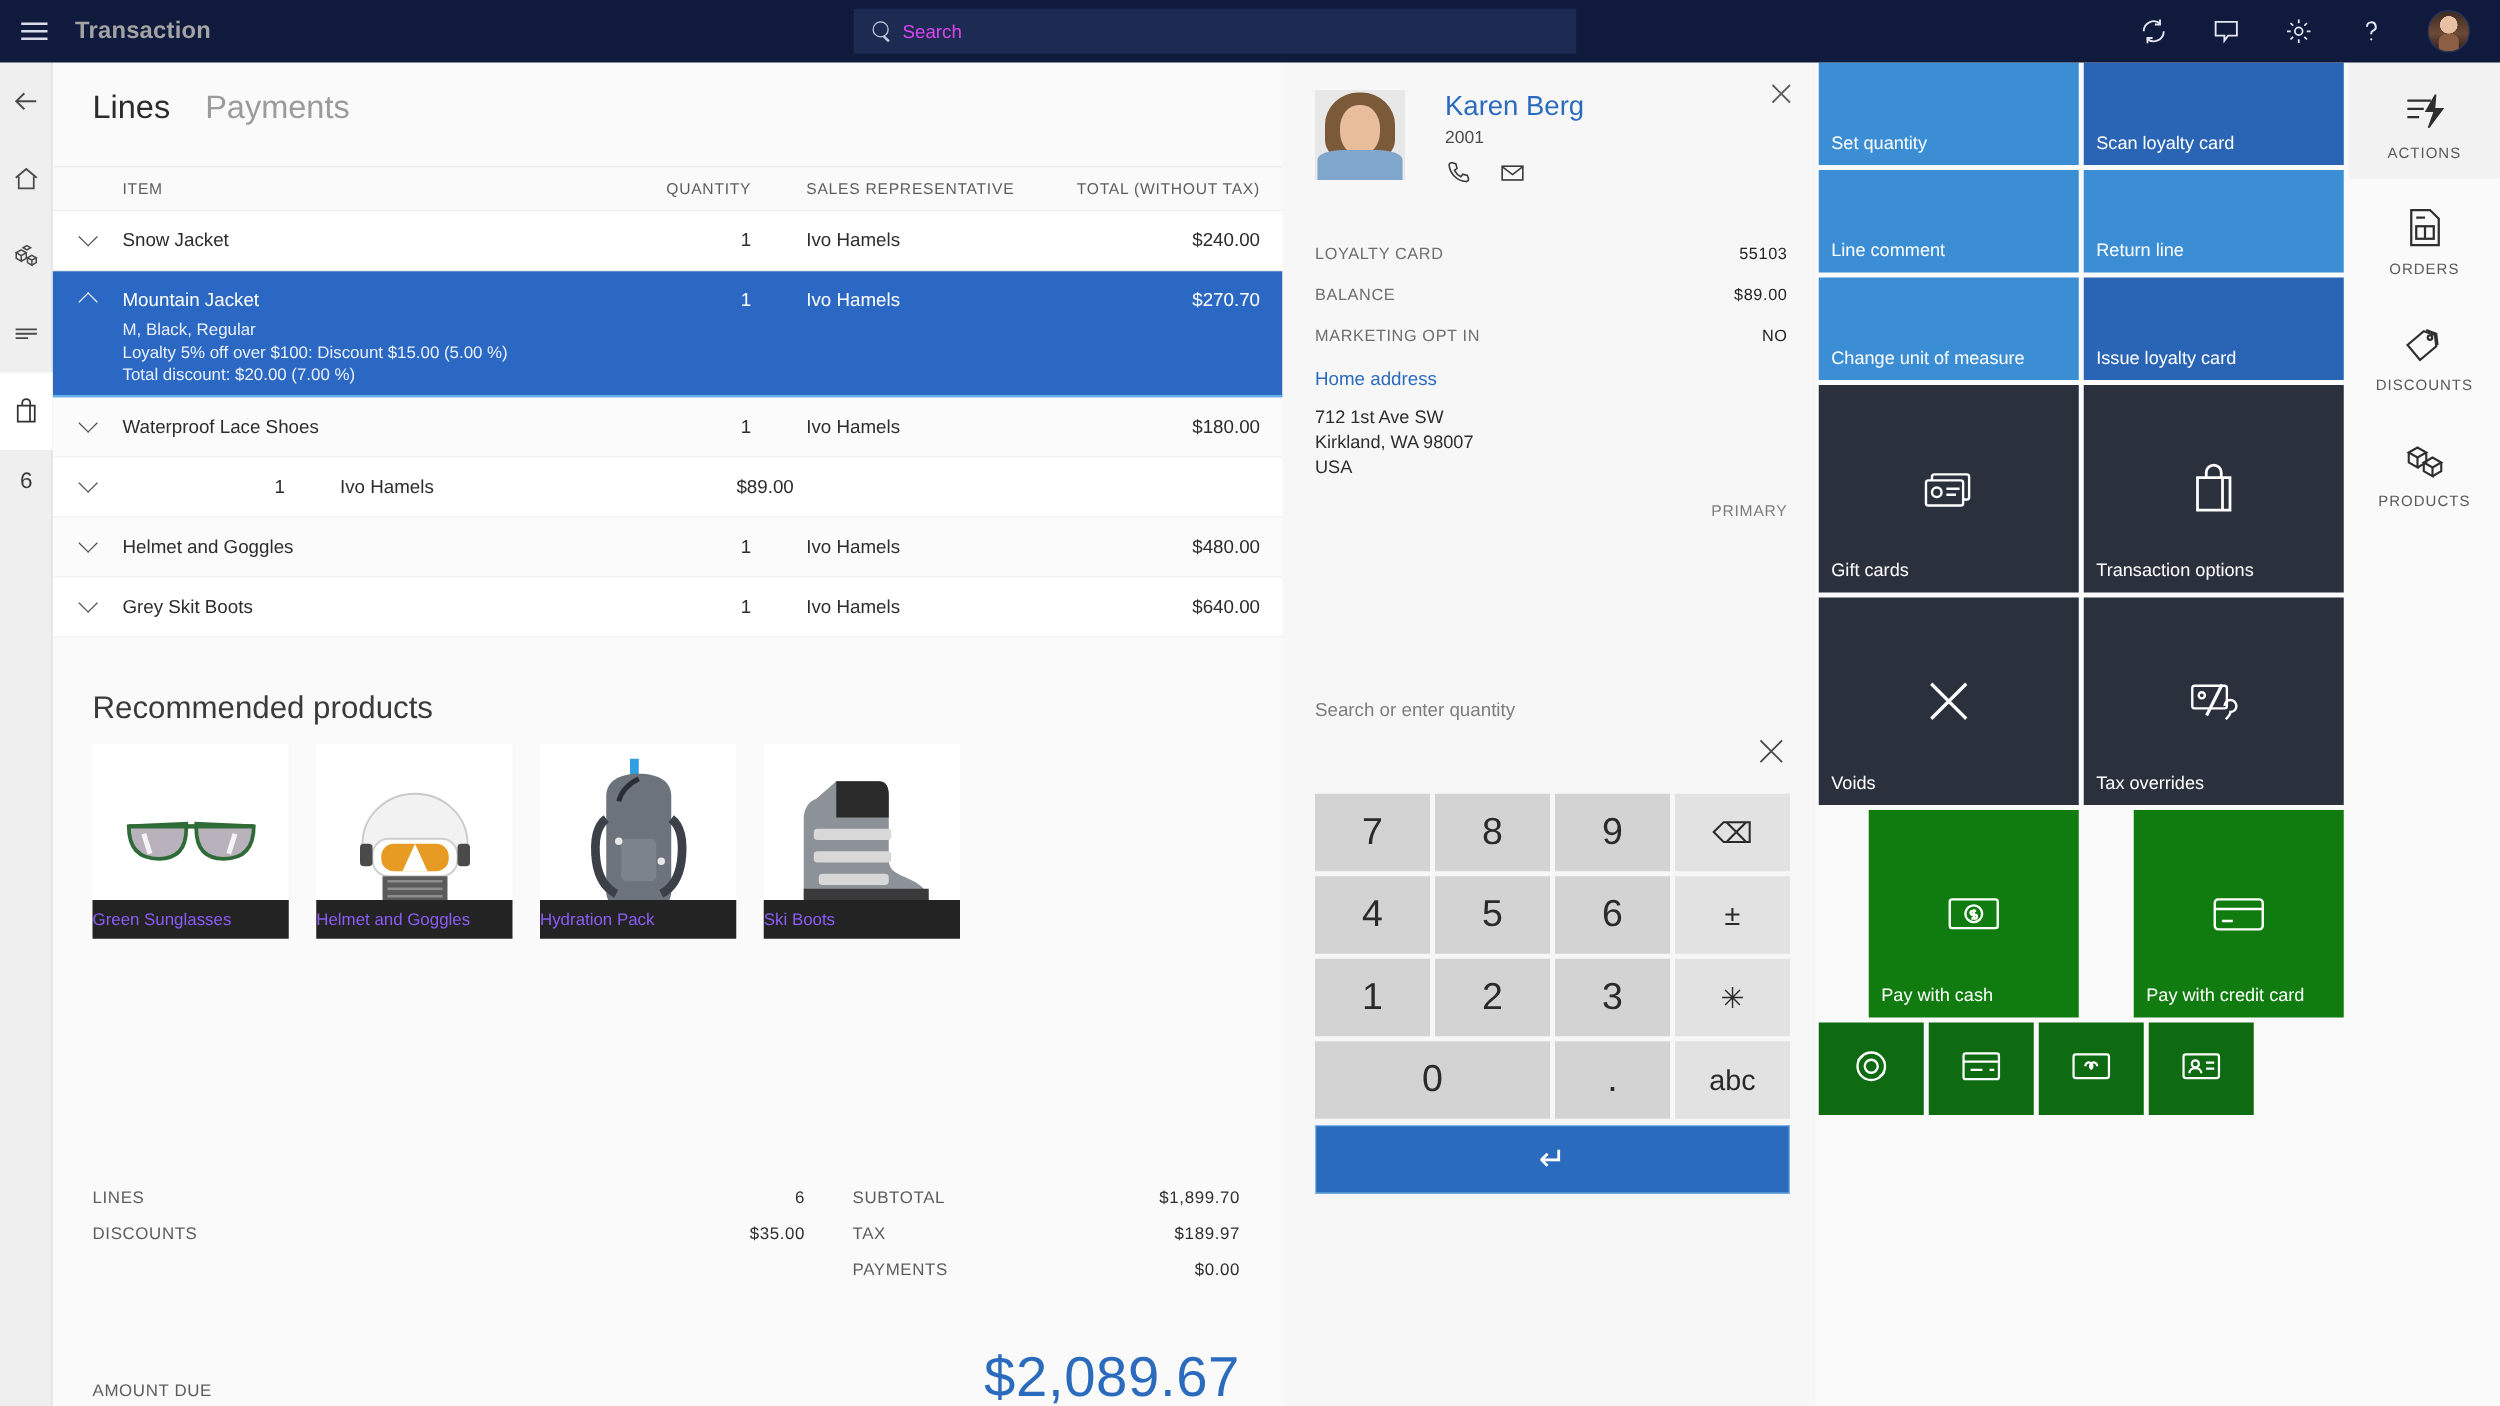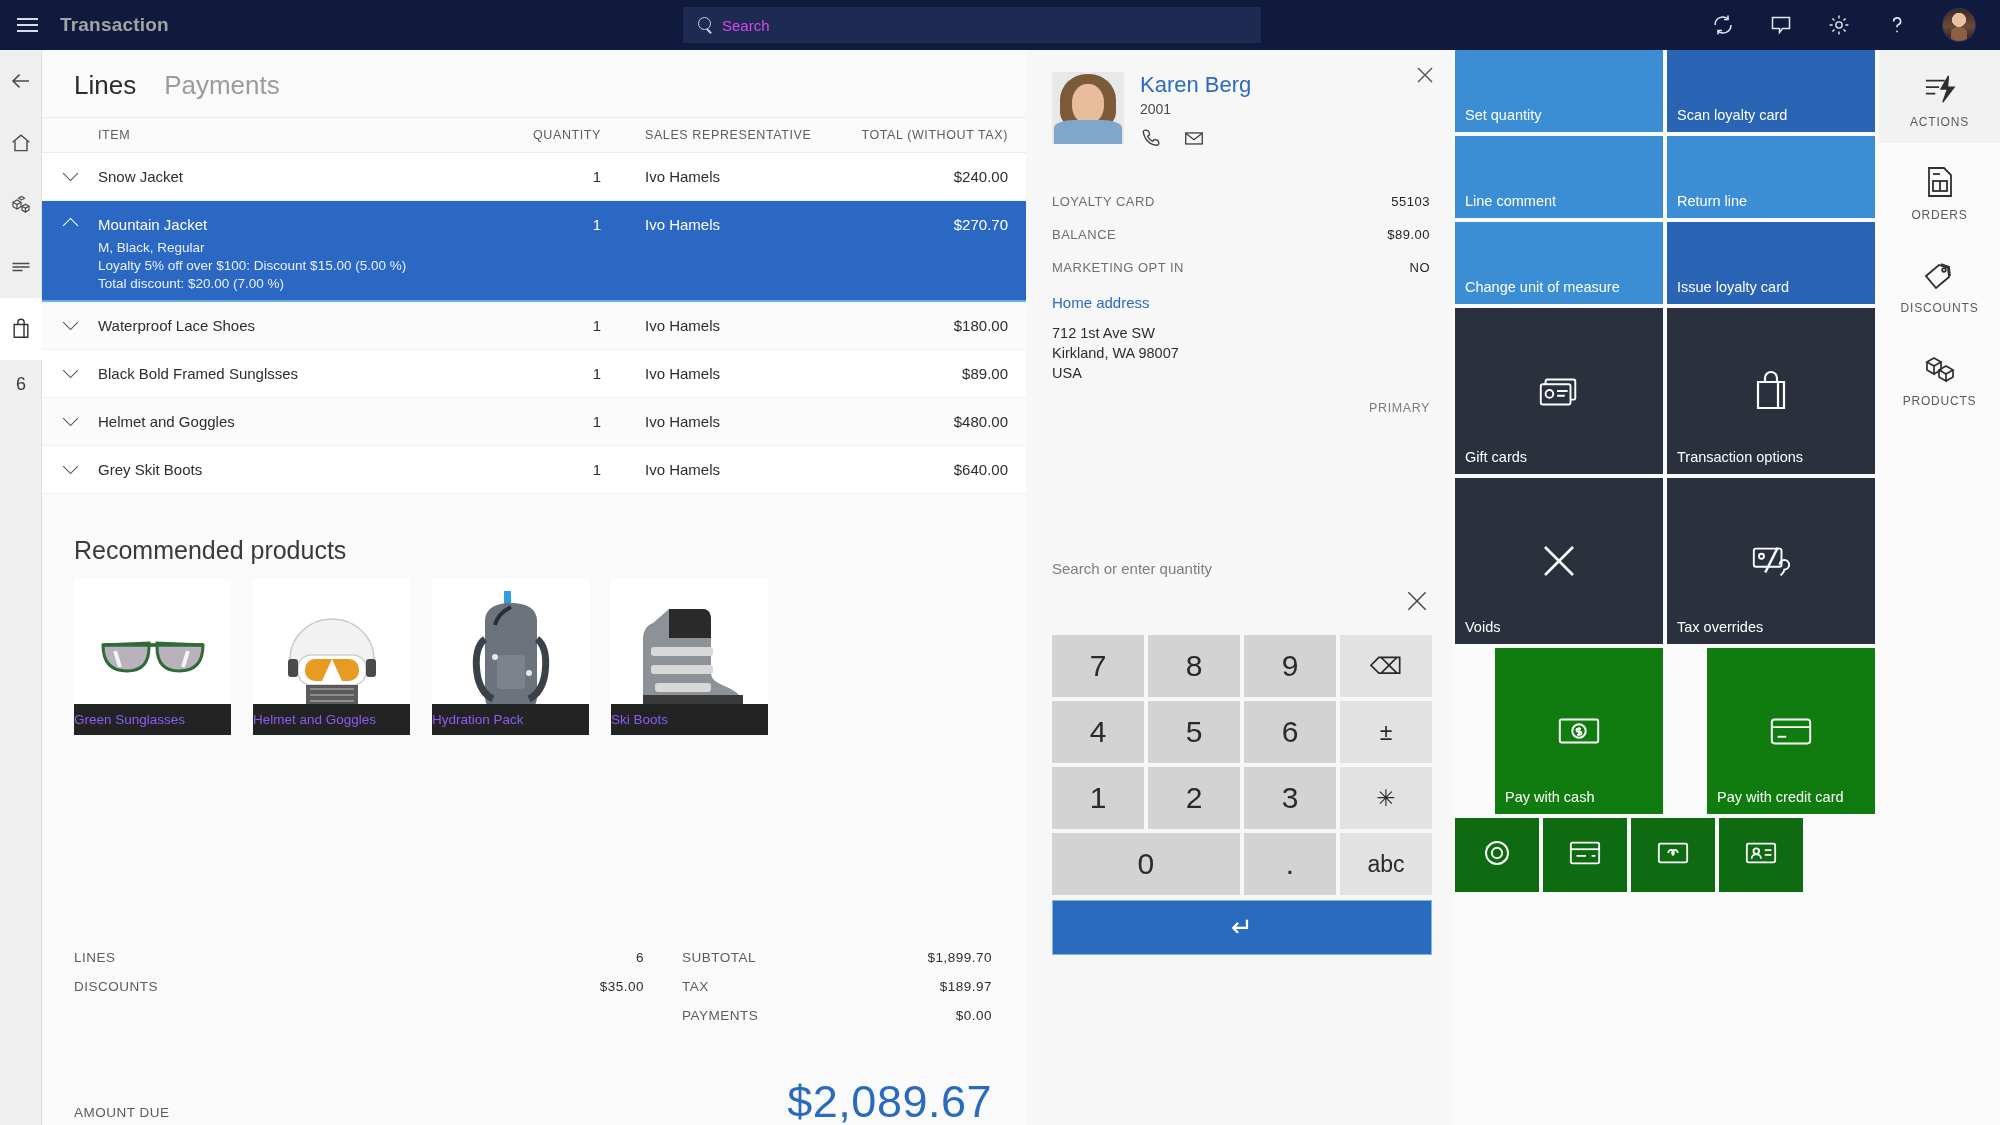--- a/index.html
+++ b/index.html
@@ -50,21 +50,21 @@
   .lr-btn.active { background:#ffffff; }
   .lr-count { width:42px; height:48px; display:flex; align-items:center; justify-content:center; font-size:18px; color:#3a3a3a; }
 
   
   .mainpanel { position:absolute; left:42px; top:50px; width:984px; height:1075px; background:#fafafa; }
   .tabs { display:flex; align-items:baseline; gap:28px; padding:20px 0 0 32px; }
   .tab { font-size:26px; color:#9b9b9b; cursor:pointer; padding-bottom:4px; }
   .tab.active { color:#2c2c2c; }
 
   .tablehead {
-    display:flex; align-items:center; height:36px; margin-top:12px;
+    display:flex; align-items:center; height:36px; margin-top:28px;
     border-top:1px solid #ececec; border-bottom:1px solid #ececec; background:#fafafa;
     font-size:12.5px; color:#5d5d5d; letter-spacing:.6px;
   }
   .c-caret { width:56px; flex:none; }
   .c-item { flex:1; }
   .c-qty { width:130px; text-align:right; flex:none; }
   .c-rep { width:240px; padding-left:44px; flex:none; }
   .c-tot { width:185px; text-align:right; padding-right:18px; flex:none; }
 
   .line { display:flex; align-items:flex-start; min-height:48px; background:#fff; border-bottom:1px solid #f1f1f1; cursor:pointer; font-size:15px; color:#2d2d2d; }
@@ -104,21 +104,21 @@
   
   .custpanel { position:absolute; left:1026px; top:50px; width:426px; height:1075px; background:#f7f7f7; }
   .cust-close { position:absolute; right:16px; top:14px; cursor:pointer; color:#6b6b6b; }
   .cust-head { display:flex; padding:22px 0 0 26px; }
   .cust-photo {
     width:72px; height:72px; flex:none; overflow:hidden; background:#e8e8e8; position:relative;
   }
   .cust-photo .hair { position:absolute; left:8px; top:2px; width:56px; height:54px; background:#7b5a3a; border-radius:48% 48% 30% 30%; }
   .cust-photo .face { position:absolute; left:20px; top:12px; width:32px; height:40px; background:#e7bd9c; border-radius:46%; }
   .cust-photo .shirt { position:absolute; left:2px; top:48px; width:68px; height:26px; background:#7fa6cb; border-radius:30% 30% 0 0; }
-  .cust-info { padding-left:16px; }
+  .cust-info { padding-left:32px; }
   .cust-name { color:#2b6bbd; font-size:22px; cursor:pointer; }
   .cust-id { color:#4a4a4a; font-size:14px; padding-top:3px; }
   .cust-actions { display:flex; gap:20px; padding-top:10px; }
   .cust-actions span { cursor:pointer; color:#3a3a3a; }
 
   .kv { display:flex; align-items:center; height:33px; padding:0 22px 0 26px; font-size:13px; letter-spacing:.5px; }
   .kv .k { flex:1; color:#6e6e6e; }
   .kv .v { color:#242424; }
   .addr-link { padding:10px 26px 0 26px; font-size:15px; color:#2b6bbd; cursor:pointer; }
   .addr { padding:12px 26px 0 26px; font-size:14.5px; line-height:20px; color:#2d2d2d; }
@@ -293,21 +293,20 @@
         <div class="it"><span>Waterproof Lace Shoes</span></div>
         <div class="qt">1</div>
         <div class="rp">Ivo Hamels</div>
         <div class="tt">$180.00</div>
       </div>
 
       <div class="line">
         <div class="caret">
             <span class="chev"></span>
           </div>
-        <div class="it"><span>Black Bold Framed Sunglsses</span></div>
         <div class="qt">1</div>
         <div class="rp">Ivo Hamels</div>
         <div class="tt">$89.00</div>
       </div>
 
       <div class="line alt">
         <div class="caret">
             <span class="chev"></span>
           </div>
         <div class="it"><span>Helmet and Goggles</span></div>

